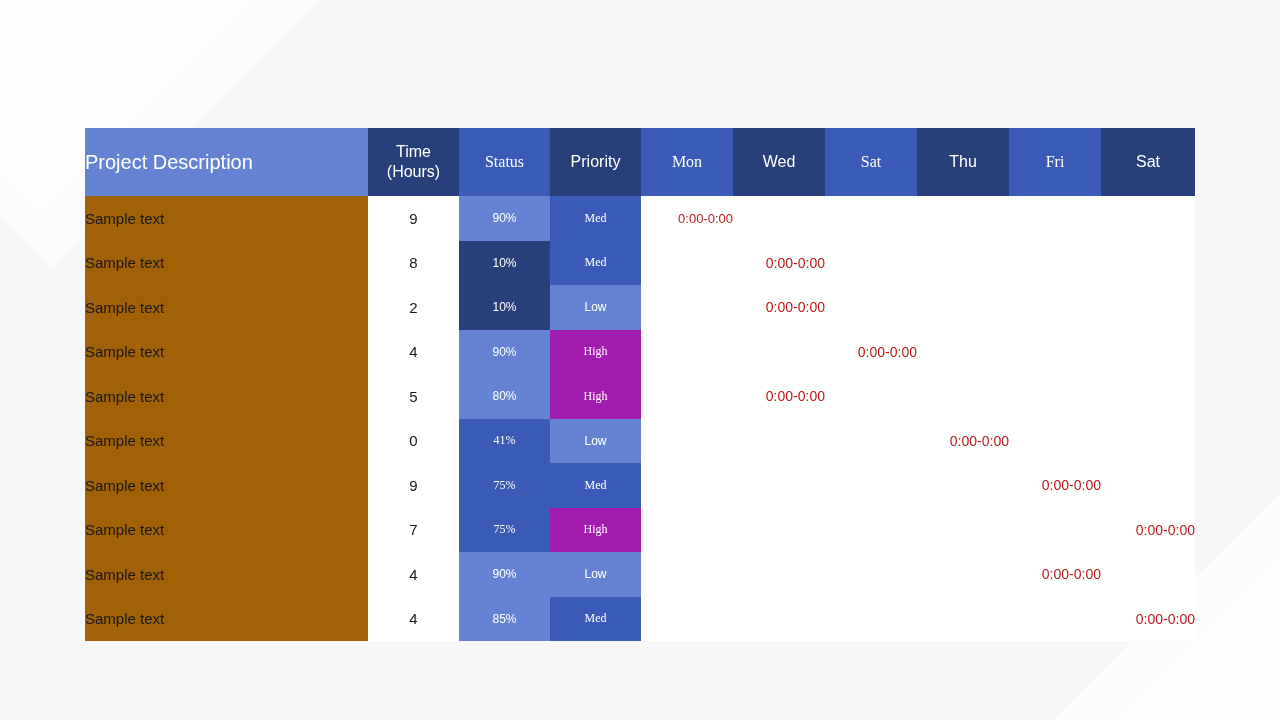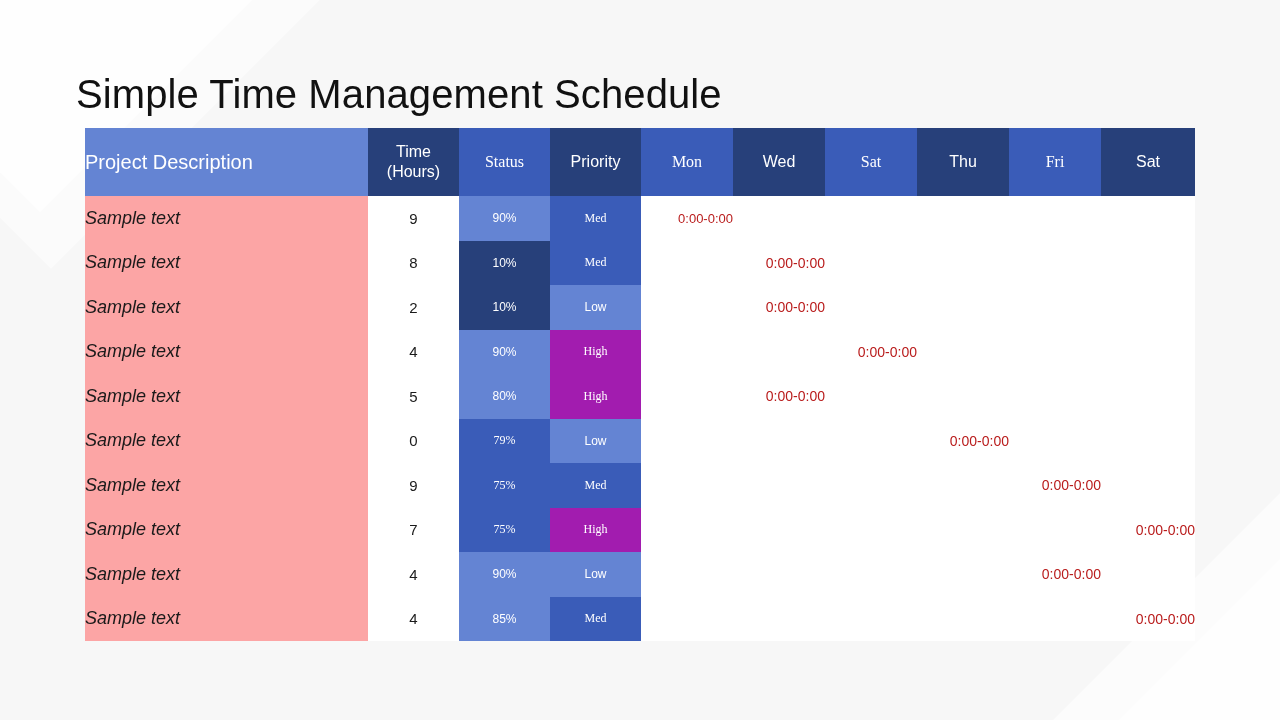--- a/index.html
+++ b/index.html
@@ -111,27 +111,26 @@
 
   
   .bg-light  { background: #6484d3; }
   .bg-mid    { background: #3a5cb8; font-family: Liberation Serif, serif; }
   .bg-dark   { background: #27407a; }
   .bg-darker { background: #a21caf; font-family: Liberation Serif, serif; }
 
   tbody tr { height: 44.5px; }
 
   td.cell-desc {
-    background: #fca5a5;
+    background: #a16207;
     color: #1a1a1a;
-    font-size: 18px;
+    font-size: 15px;
     text-align: left;
     padding-left: 21px;
     border-bottom: 1px solid #ebebeb;
-    font-style: italic;
   }
   td.cell-hours {
     background: #ffffff;
     color: #1a1a1a;
     font-size: 15px;
     text-align: center;
     border-bottom: 1px solid #ebebeb;
   }
   td.cell-status,
   td.cell-priority {
@@ -156,21 +155,20 @@
 
 <div id="slide-bg">
   <div class="wm wm-tl"></div>
   <div class="wm wm-tl2"></div>
   <div class="wm wm-br"></div>
   <div class="wm wm-br2"></div>
 </div>
 
 <div id="slide">
 
-  <h1 id="page-title">Simple Time Management Schedule</h1>
 
   <table id="schedule-table">
     <colgroup>
       <col style="width:283px">
       <col style="width:91px">
       <col style="width:91px">
       <col style="width:91px">
       <col style="width:92px">
       <col style="width:92px">
       <col style="width:92px">
@@ -252,21 +250,21 @@
           <td class="cell-day first-day"></td>
           <td class="cell-day">0:00-0:00</td>
           <td class="cell-day"></td>
           <td class="cell-day"></td>
           <td class="cell-day"></td>
           <td class="cell-day"></td>
         </tr>
         <tr>
           <td class="cell-desc">Sample text</td>
           <td class="cell-hours">0</td>
-          <td class="cell-status bg-mid">79%</td>
+          <td class="cell-status bg-mid">41%</td>
           <td class="cell-priority bg-light">Low</td>
           <td class="cell-day first-day"></td>
           <td class="cell-day"></td>
           <td class="cell-day"></td>
           <td class="cell-day">0:00-0:00</td>
           <td class="cell-day"></td>
           <td class="cell-day"></td>
         </tr>
         <tr>
           <td class="cell-desc">Sample text</td>

